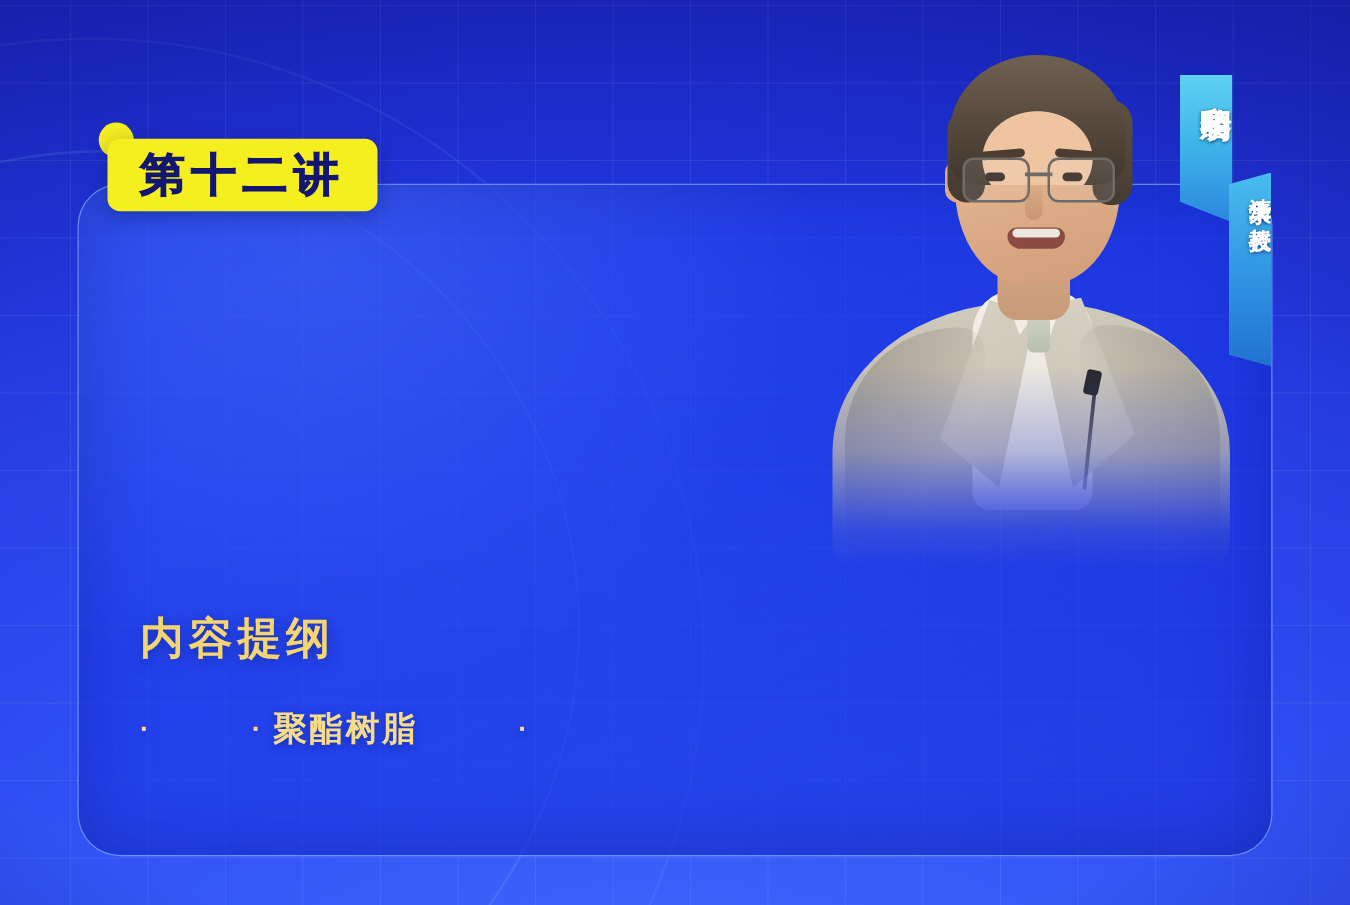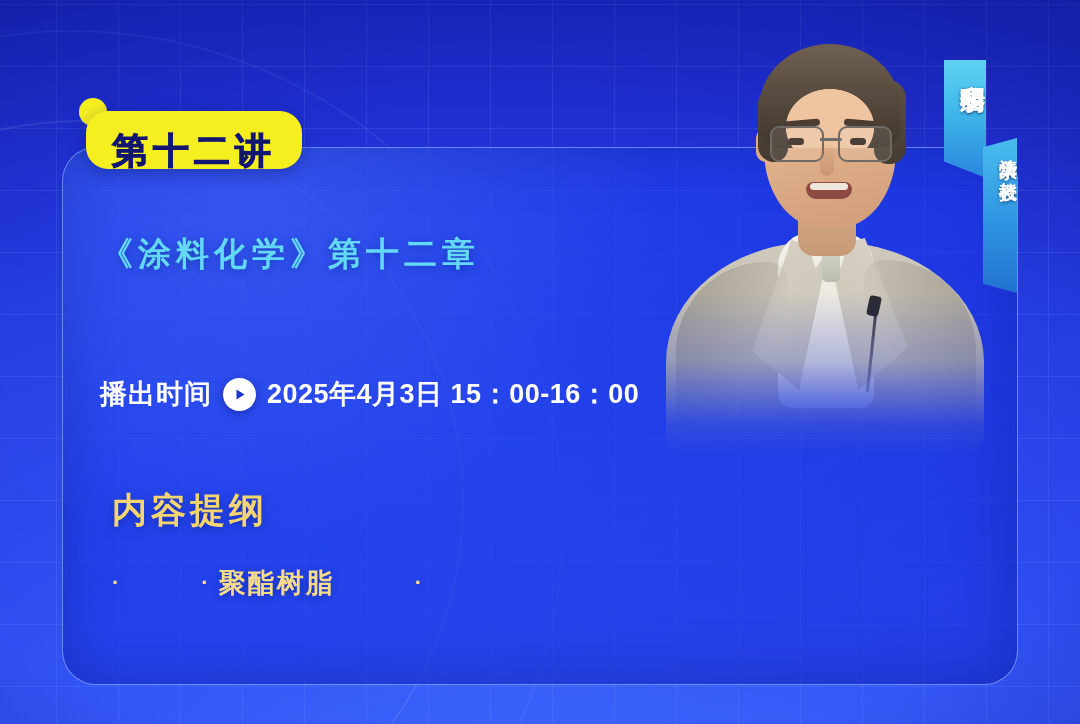--- a/index.html
+++ b/index.html
@@ -337,23 +337,23 @@
     width: 28px; height: 28px;
     border-radius: 50%;
     background: #f6ef20;
   }
   .badge {
     position: absolute;
     left: 86px; top: 111px;
     height: 58px;
     padding: 0 26px;
     display: flex;
-    align-items: flex-end;
+    align-items: center;
     background: #f6ef20;
-    border-radius: 22px;
+    border-radius: 10px;
     box-shadow: 0 4px 16px rgba(8,16,90,0.35);
   }
   .badge-label {
     color: #161a8f;
     font-size: 36px;
     font-weight: 700;
     letter-spacing: 5px;
     line-height: 1;
     -webkit-text-stroke: 1px #12166f;
     white-space: nowrap;
@@ -499,31 +499,21 @@
   </div>
   <div class="ribbon-affil">
     <div class="vtext">清华大学 教授</div>
   </div>
 
   <div class="badge-dot"></div>
   <div class="badge">
     <span class="badge-label">第十二讲</span>
   </div>
 
-  <div class="subtitle">《涂料化学》第十二章</div>
-
-  <div class="airtime-row">
-    <span class="airtime-label">播出时间</span>
-    <span class="play-btn">
-      <svg width="17" height="17" viewBox="0 0 17 17" aria-hidden="true">
-        <polygon points="5.5,3.5 13.5,8.5 5.5,13.5" fill="#1B32D6"></polygon>
-      </svg>
-    </span>
-    <span class="airtime-value">2025年4月3日  15：00-16：00</span>
-  </div>
+
 
   <div class="outline-title">内容提纲</div>
   <div class="outline-items">
     <span class="outline-item">
       <span class="bullet-dot">·</span>
     </span>
     <span class="outline-item">
       <span class="bullet-dot">·</span>
       <span>聚酯树脂</span>
     </span>

